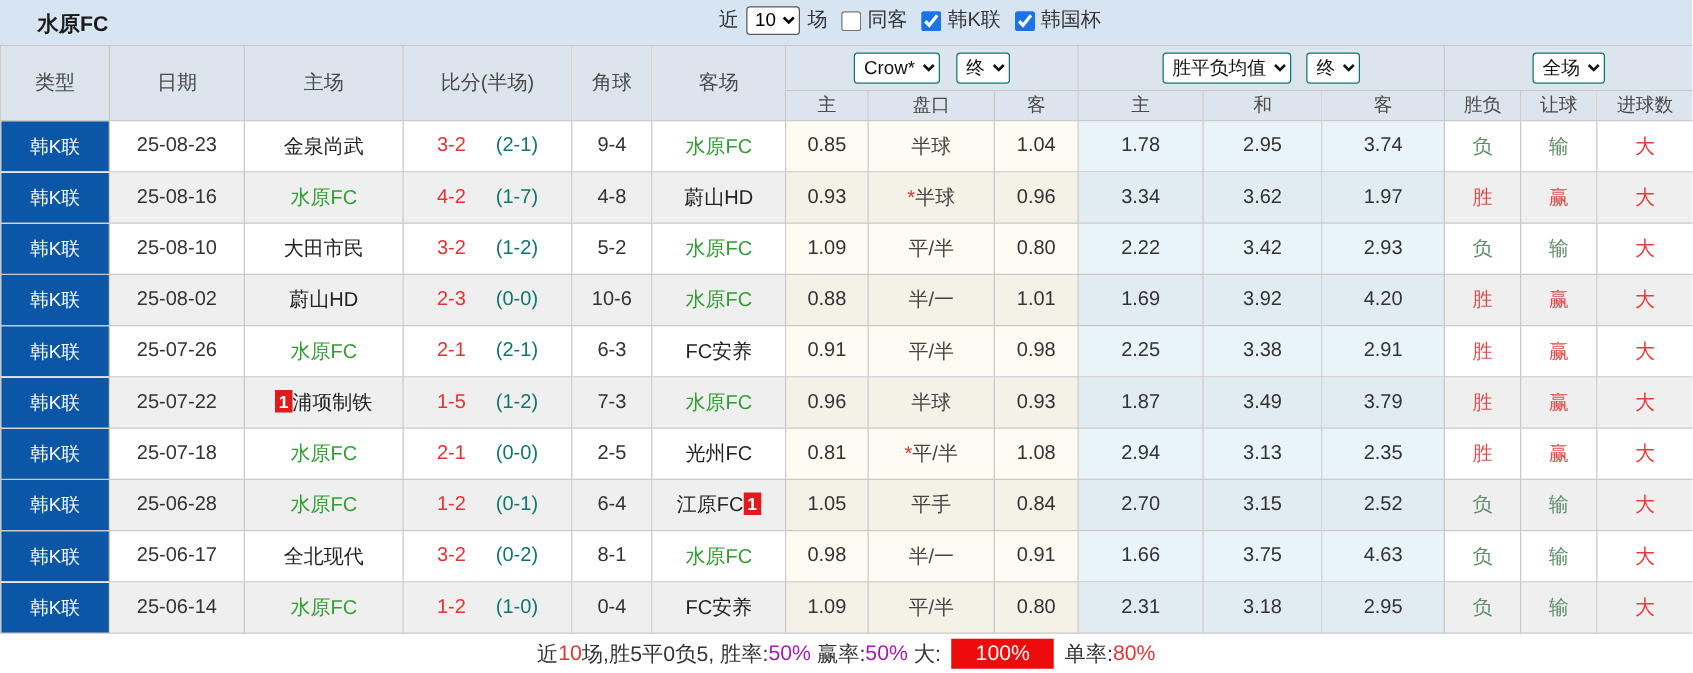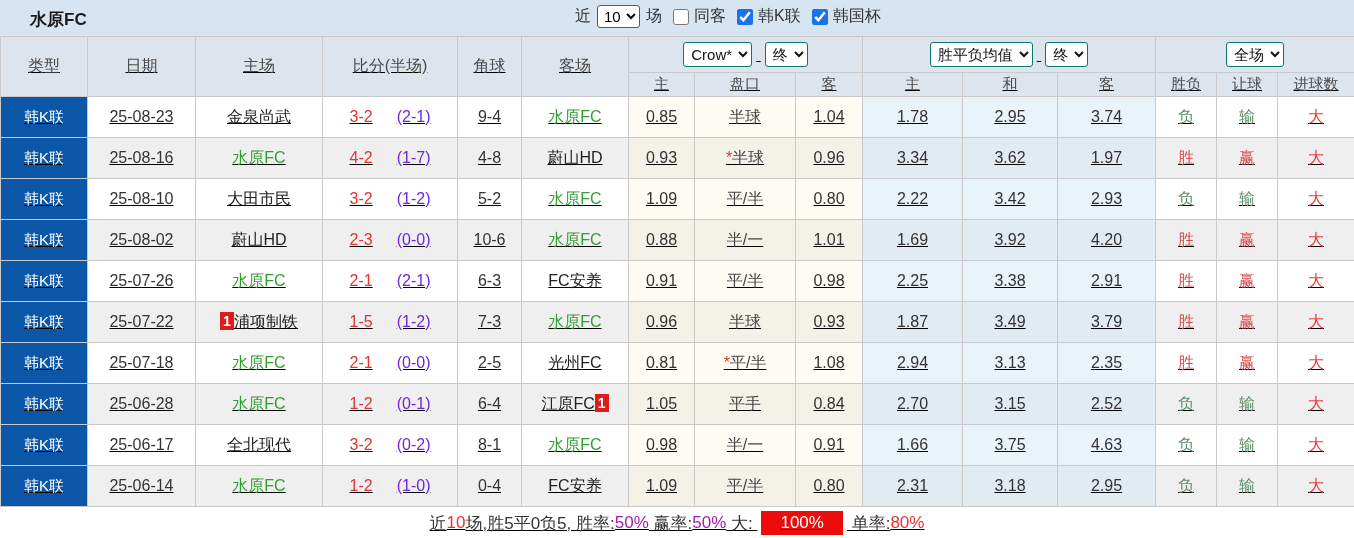--- a/index.html
+++ b/index.html
@@ -1,17 +1,17 @@
 <!DOCTYPE html>
 <html><head>
 <meta charset="utf-8">
 <style>
   * { margin:0; padding:0; box-sizing:border-box; }
   body { font-family:"Liberation Sans","DejaVu Sans",sans-serif; background:#fff; }
-  .app { width:1354px; height:538px; background:#fff; overflow:hidden; position:relative;text-decoration:underline; }
+  .app { width:1354px; height:538px; background:#fff; overflow:hidden; position:relative; }
 
   
   .topbar { width:1354px; height:36px; background:#d7e5f3; position:relative; }
   .title { position:absolute; left:30px; top:8px; font-size:17px; font-weight:bold; color:#1b1b1b; }
   .controls { position:absolute; left:575px; top:5px; display:flex; align-items:center; gap:3px; font-size:16px; color:#333; }
   .controls select { font-size:15px; padding:1px 2px; border:1px solid #5a5a5a; border-radius:3px; background:#fff; margin:0 3px; }
   .controls input[type=checkbox] { width:16px; height:16px; accent-color:#1a73e8; margin:0 2px 0 8px; }
   .controls .cb-tight { margin-left:10px; }
 
   
@@ -23,21 +23,21 @@
   thead select { font-size:15px; padding:2px 3px; border:1px solid #0f766e; border-radius:3px; background:#fff; margin:0 4px; color:#111; }
   tbody tr { height:41px; }
   tbody td { font-size:16px; color:#333; background:#fff; }
   tbody tr.alt td { background:#efefef; }
   td.type { background:#0b56a6 !important; color:#fff; font-size:15px; }
   tbody td.ah { background:#fdfbf2; }
   tbody tr.alt td.ah { background:#f4f1e7; }
   tbody td.eu { background:#e9f3fa; }
   tbody tr.alt td.eu { background:#e1ebf2; }
   .ft { color:#e53333; }
-  .ht { color:#6d28d9;padding-left:24px; }
+  .ht { color:#0f766e;padding-left:24px; }
   .star { color:#e53333; }
   .line { color:#444; }
   .c-green { color:#2f9e2f; }
   .c-dark { color:#222; }
   .c-red { color:#dd4c4c; }
   .c-losegreen { color:#5d8d68; }
   .c-bigred { color:#ea3a3a; }
   .badge { display:inline-block; background:#e01b1b; color:#fff; font-size:14px; font-weight:bold; padding:0 3px; line-height:18px; vertical-align:1px; }
 
   

